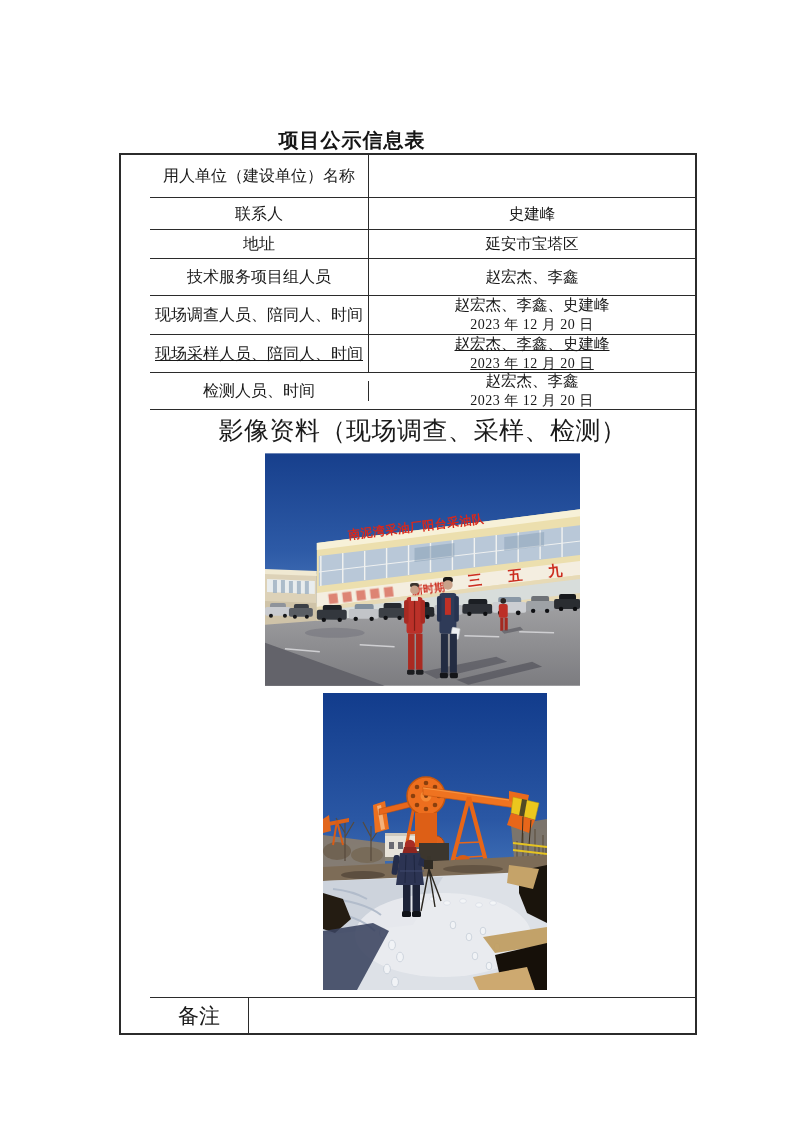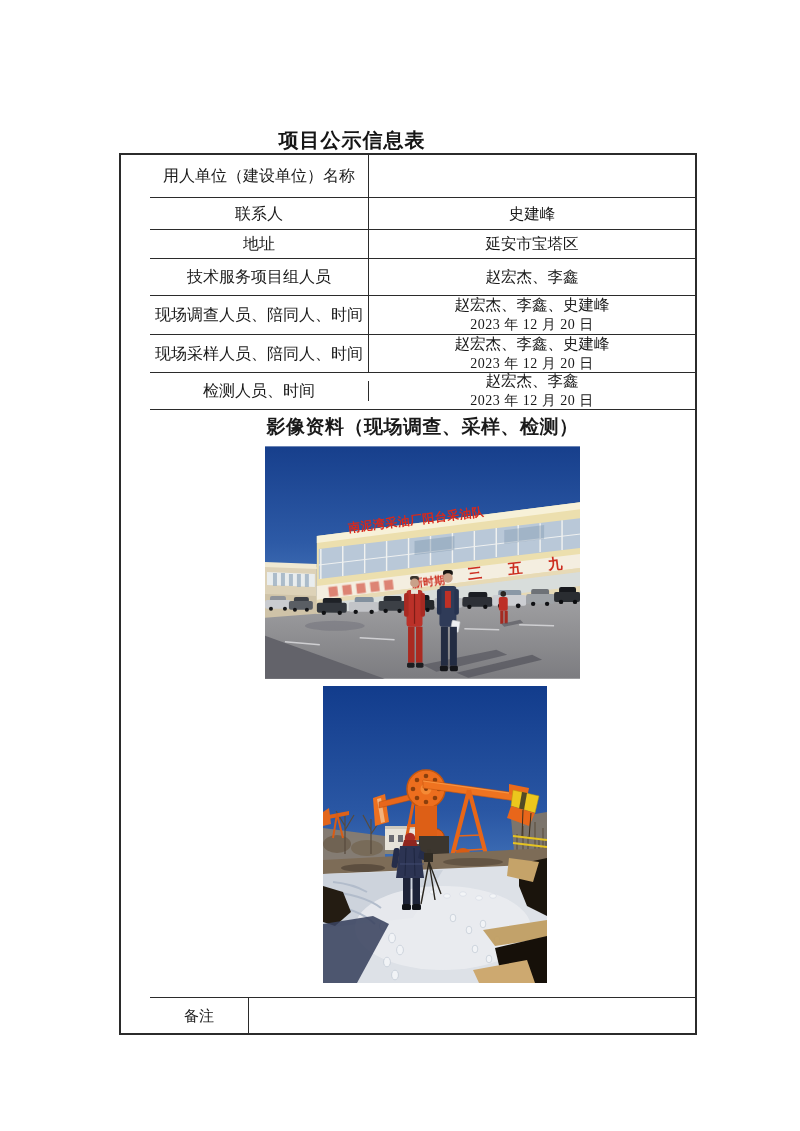--- a/index.html
+++ b/index.html
@@ -18,28 +18,28 @@
   .trow{display:flex;box-sizing:border-box;border-bottom:1px solid #2b2b2b;}
   .trow:last-child{border-bottom:none;}
   .cell{display:flex;align-items:center;justify-content:center;box-sizing:border-box;
         text-align:center;line-height:20px;}
   .label-cell{width:219px;border-right:1px solid #2b2b2b;font-size:16px;font-weight:500;
               flex-direction:column;padding:0 2px;}
   .value-cell{flex:1;font-size:15.5px;flex-direction:column;padding:0 8px;line-height:20px;}
   .value-line{display:block;width:100%;}
   .date-line{display:block;width:100%;font-size:14px;letter-spacing:0.5px;}
   .r1{height:43px;} .r2{height:29px;} .r3{height:32px;} .r4{height:37px;}
-  .r5{height:39px;font-family:Liberation Serif, serif;} .r6{height:38px;} .r7{height:37px;align-items:center;}
+  .r5{height:39px;font-family:Liberation Serif, serif;} .r6{height:38px;text-decoration:underline;} .r7{height:37px;align-items:center;}
   .media-row{display:block;height:584px;box-sizing:border-box;border-bottom:1px solid #2b2b2b;
              text-align:center;}
-  .media-caption{margin-top:4px;font-size:19px;font-weight:700;letter-spacing:0.5px;}
+  .media-caption{margin-top:4px;font-size:25px;font-weight:400;letter-spacing:0.5px;}
   .photo1-wrap{margin:6px auto 0;width:315px;height:233px;line-height:0;}
   .photo2-wrap{margin:7px auto 0;width:224px;height:297px;line-height:0;transform:translateX(12px);}
   .remarks-row{height:35px;}
-  .remarks-label{width:99px;border-right:1px solid #2b2b2b;font-size:15px;}
+  .remarks-label{width:99px;border-right:1px solid #2b2b2b;font-size:21px;}
   .remarks-value{flex:1;}
   svg{display:block;}
 </style>
 </head>
 <body>
 
 <div class="page">
 
   <div class="doc-title">项目公示信息表</div>
 

